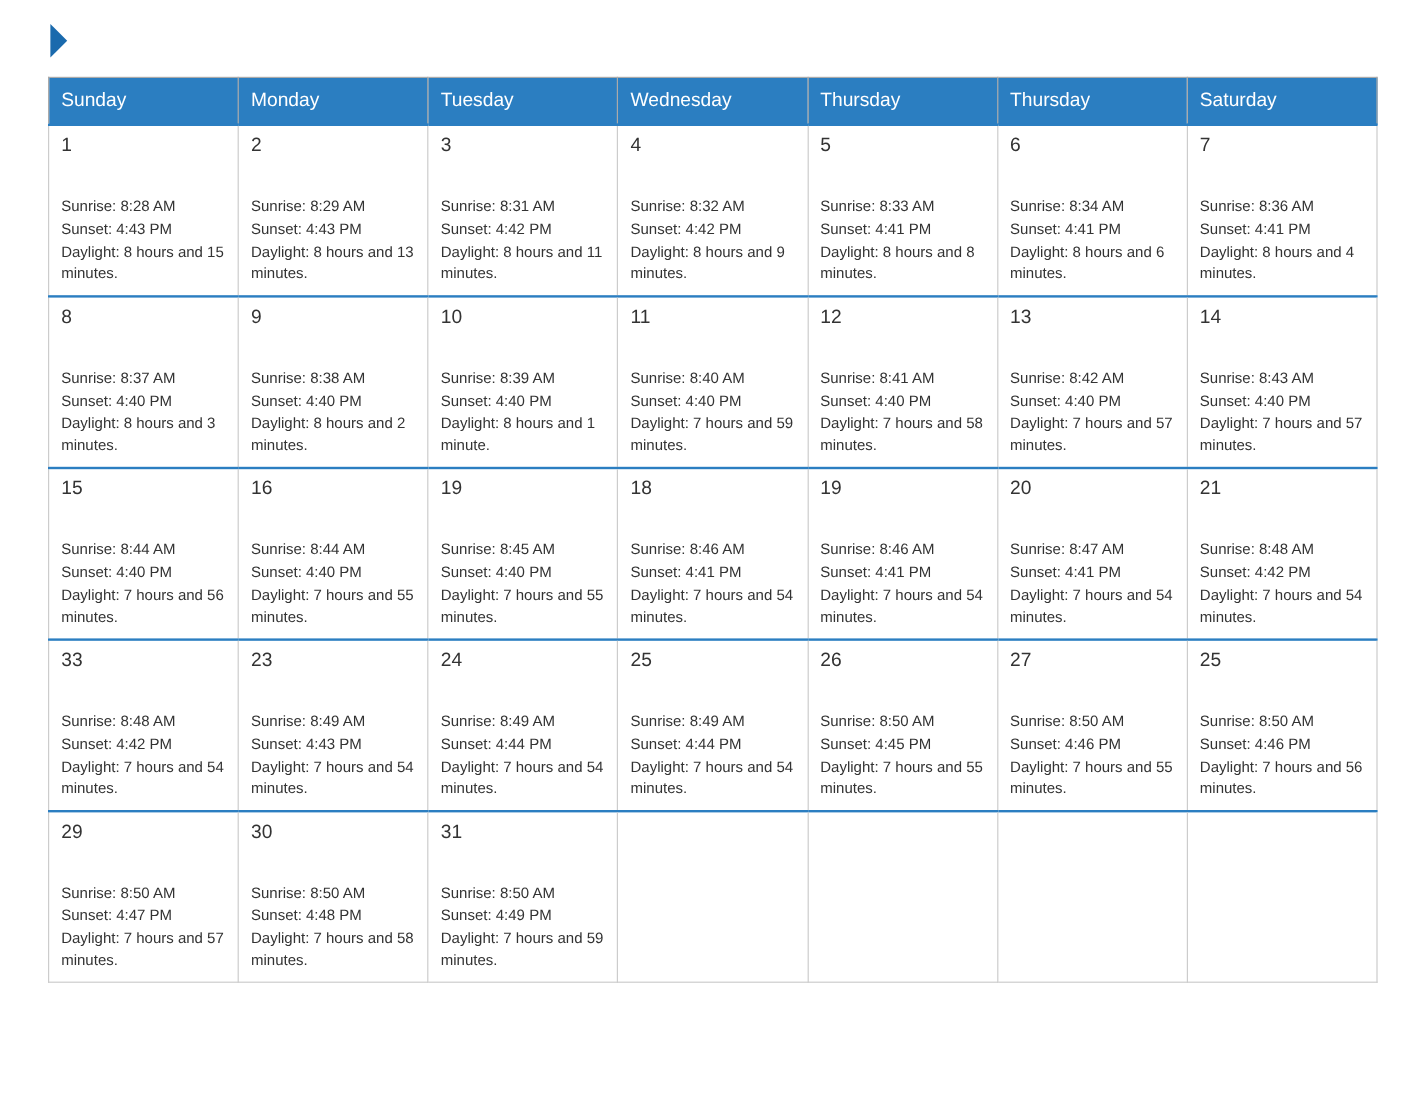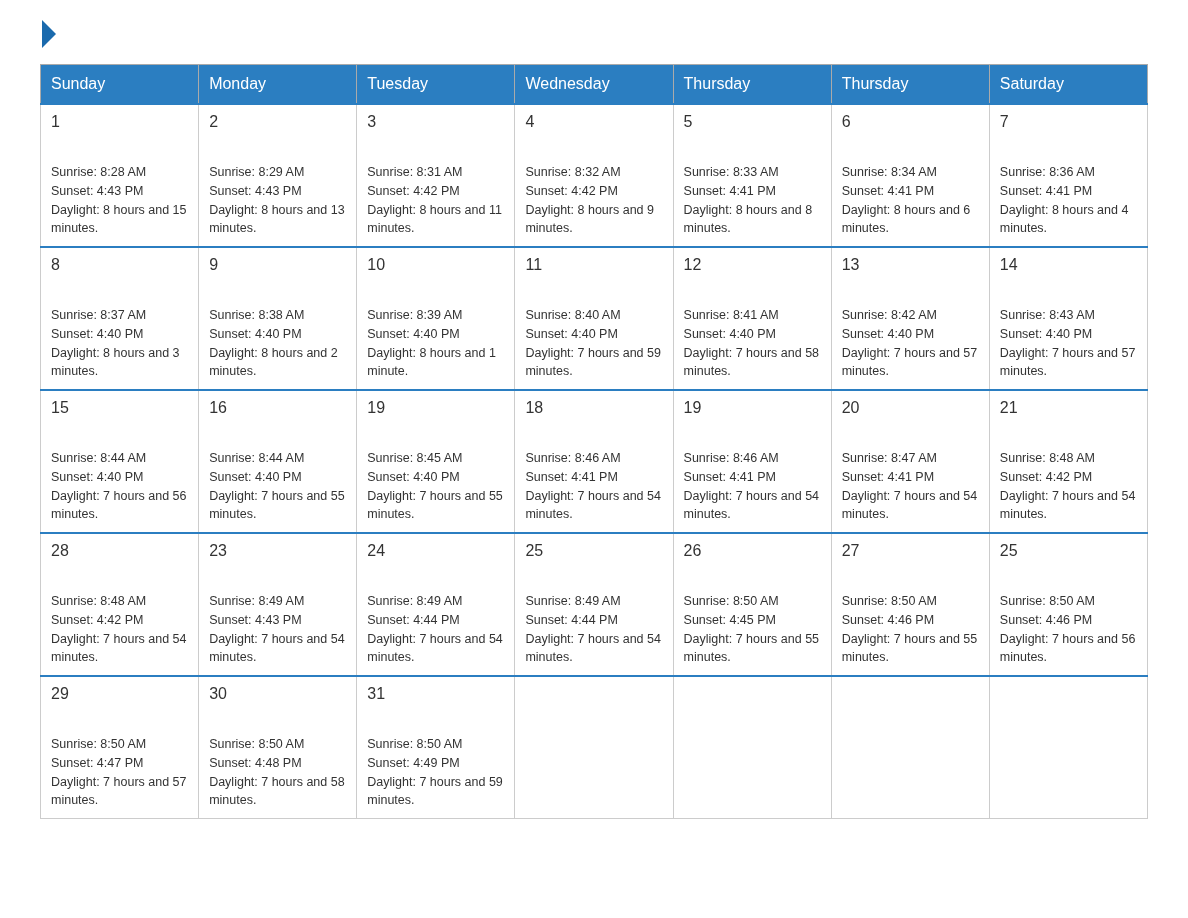--- a/index.html
+++ b/index.html
@@ -306,21 +306,21 @@
         <span class="day-number">21</span>
         <div class="day-info">
           Sunrise: 8:48 AM<br>
           Sunset: 4:42 PM<br>
           Daylight: 7 hours and 54 minutes.
         </div>
       </td>
       </tr>
       <tr class="week-row">
         <td>
-        <span class="day-number">28</span>
+        <span class="day-number">33</span>
         <div class="day-info">
           Sunrise: 8:48 AM<br>
           Sunset: 4:42 PM<br>
           Daylight: 7 hours and 54 minutes.
         </div>
       </td>
         <td>
         <span class="day-number">23</span>
         <div class="day-info">
           Sunrise: 8:49 AM<br>

